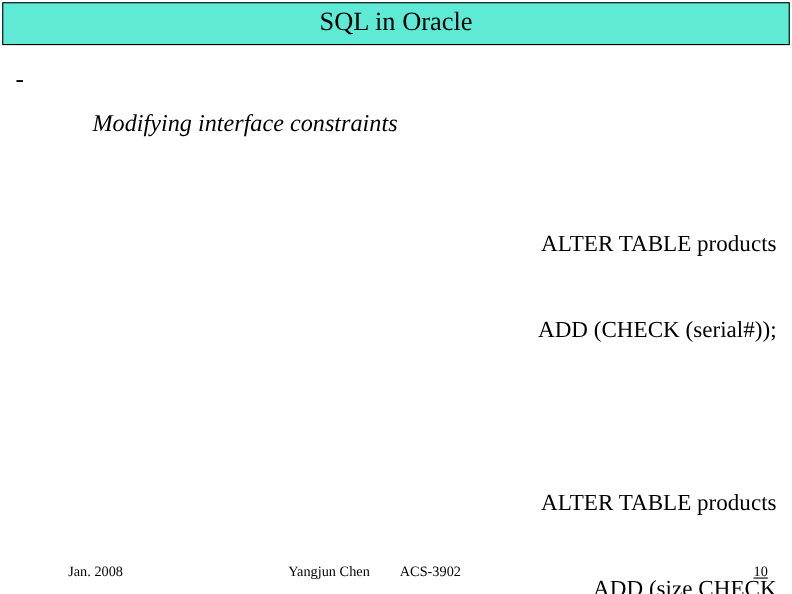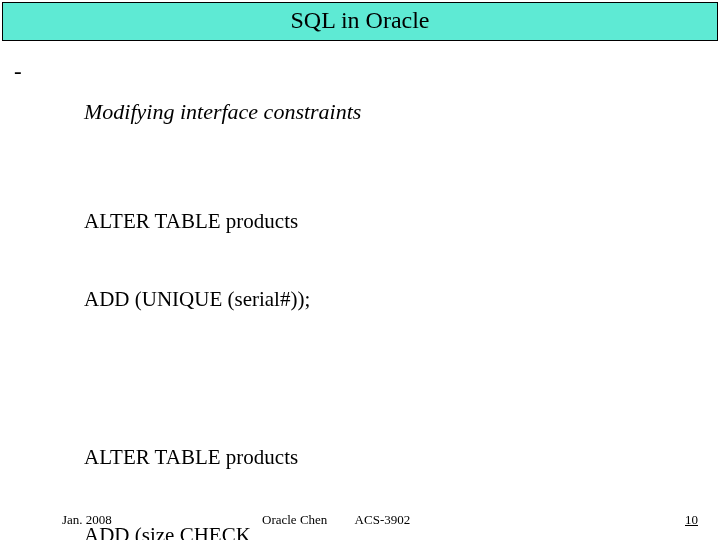--- a/index.html
+++ b/index.html
@@ -43,20 +43,21 @@
   .subhead {
     font-style: italic;
     font-size: 22px;
     margin: 0 0 30px 70px;
   }
   .code {
     font-size: 21px;
     margin-left: 70px;
     line-height: 1.25;
     white-space: pre;
+    text-align: right;
   }
   .block2 {
     margin-top: 26px;
   }
   .footer {
     position: absolute;
     bottom: 14px;
     left: 0;
     width: 100%;
     font-size: 13px;
@@ -79,33 +80,33 @@
   <div class="content">
 
     <div class="bullet-row">
       <span class="dash">-</span>
     </div>
 
     <div class="subhead">Modifying interface constraints</div>
 
     <div class="code">
       <div>ALTER TABLE products</div>
-      <div>ADD (UNIQUE (serial#));</div>
+      <div>ADD (CHECK (serial#));</div>
     </div>
 
     <div class="code block2">
       <div>ALTER TABLE products</div>
       <div>ADD (size CHECK</div>
       
     </div>
 
   </div>
 
   <div class="footer">
     <span class="f-left">Jan. 2008</span>
     <span class="f-mid">
-      <span>Oracle Chen</span>
+      <span>Yangjun Chen</span>
       <span class="course">ACS-3902</span>
     </span>
     <span class="f-right">10</span>
   </div>
 
 </div>
 
 </body></html>

